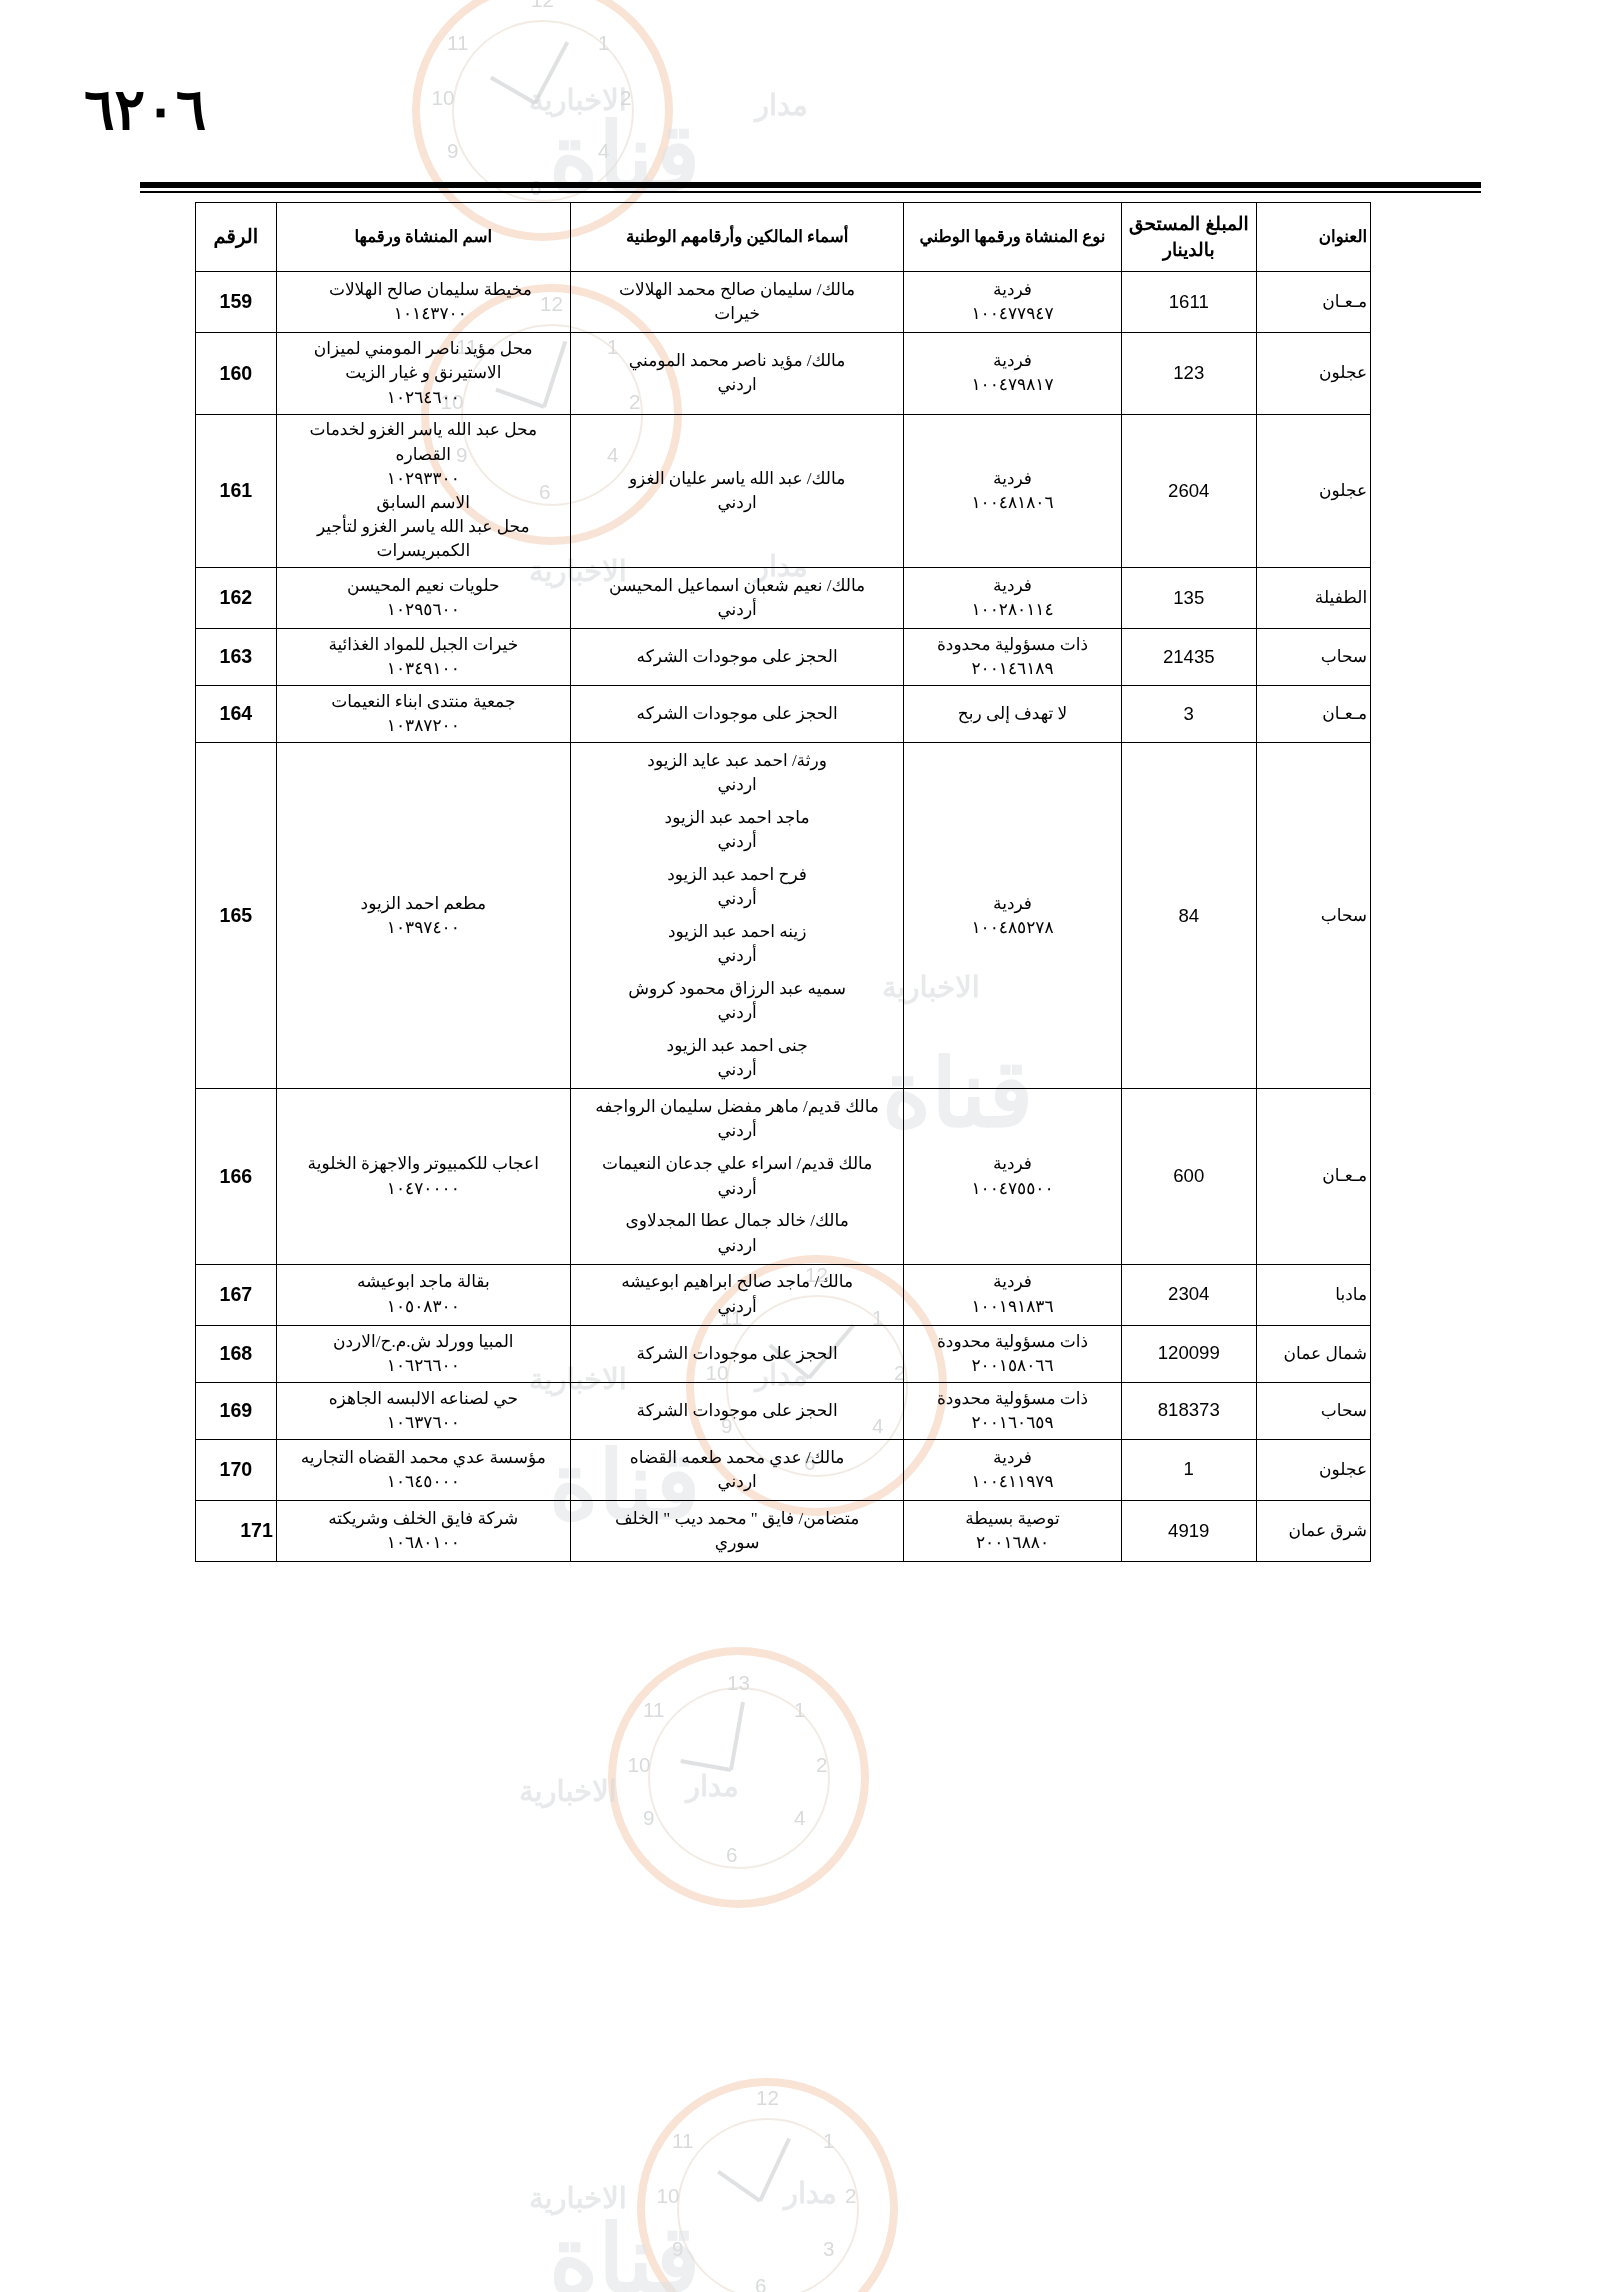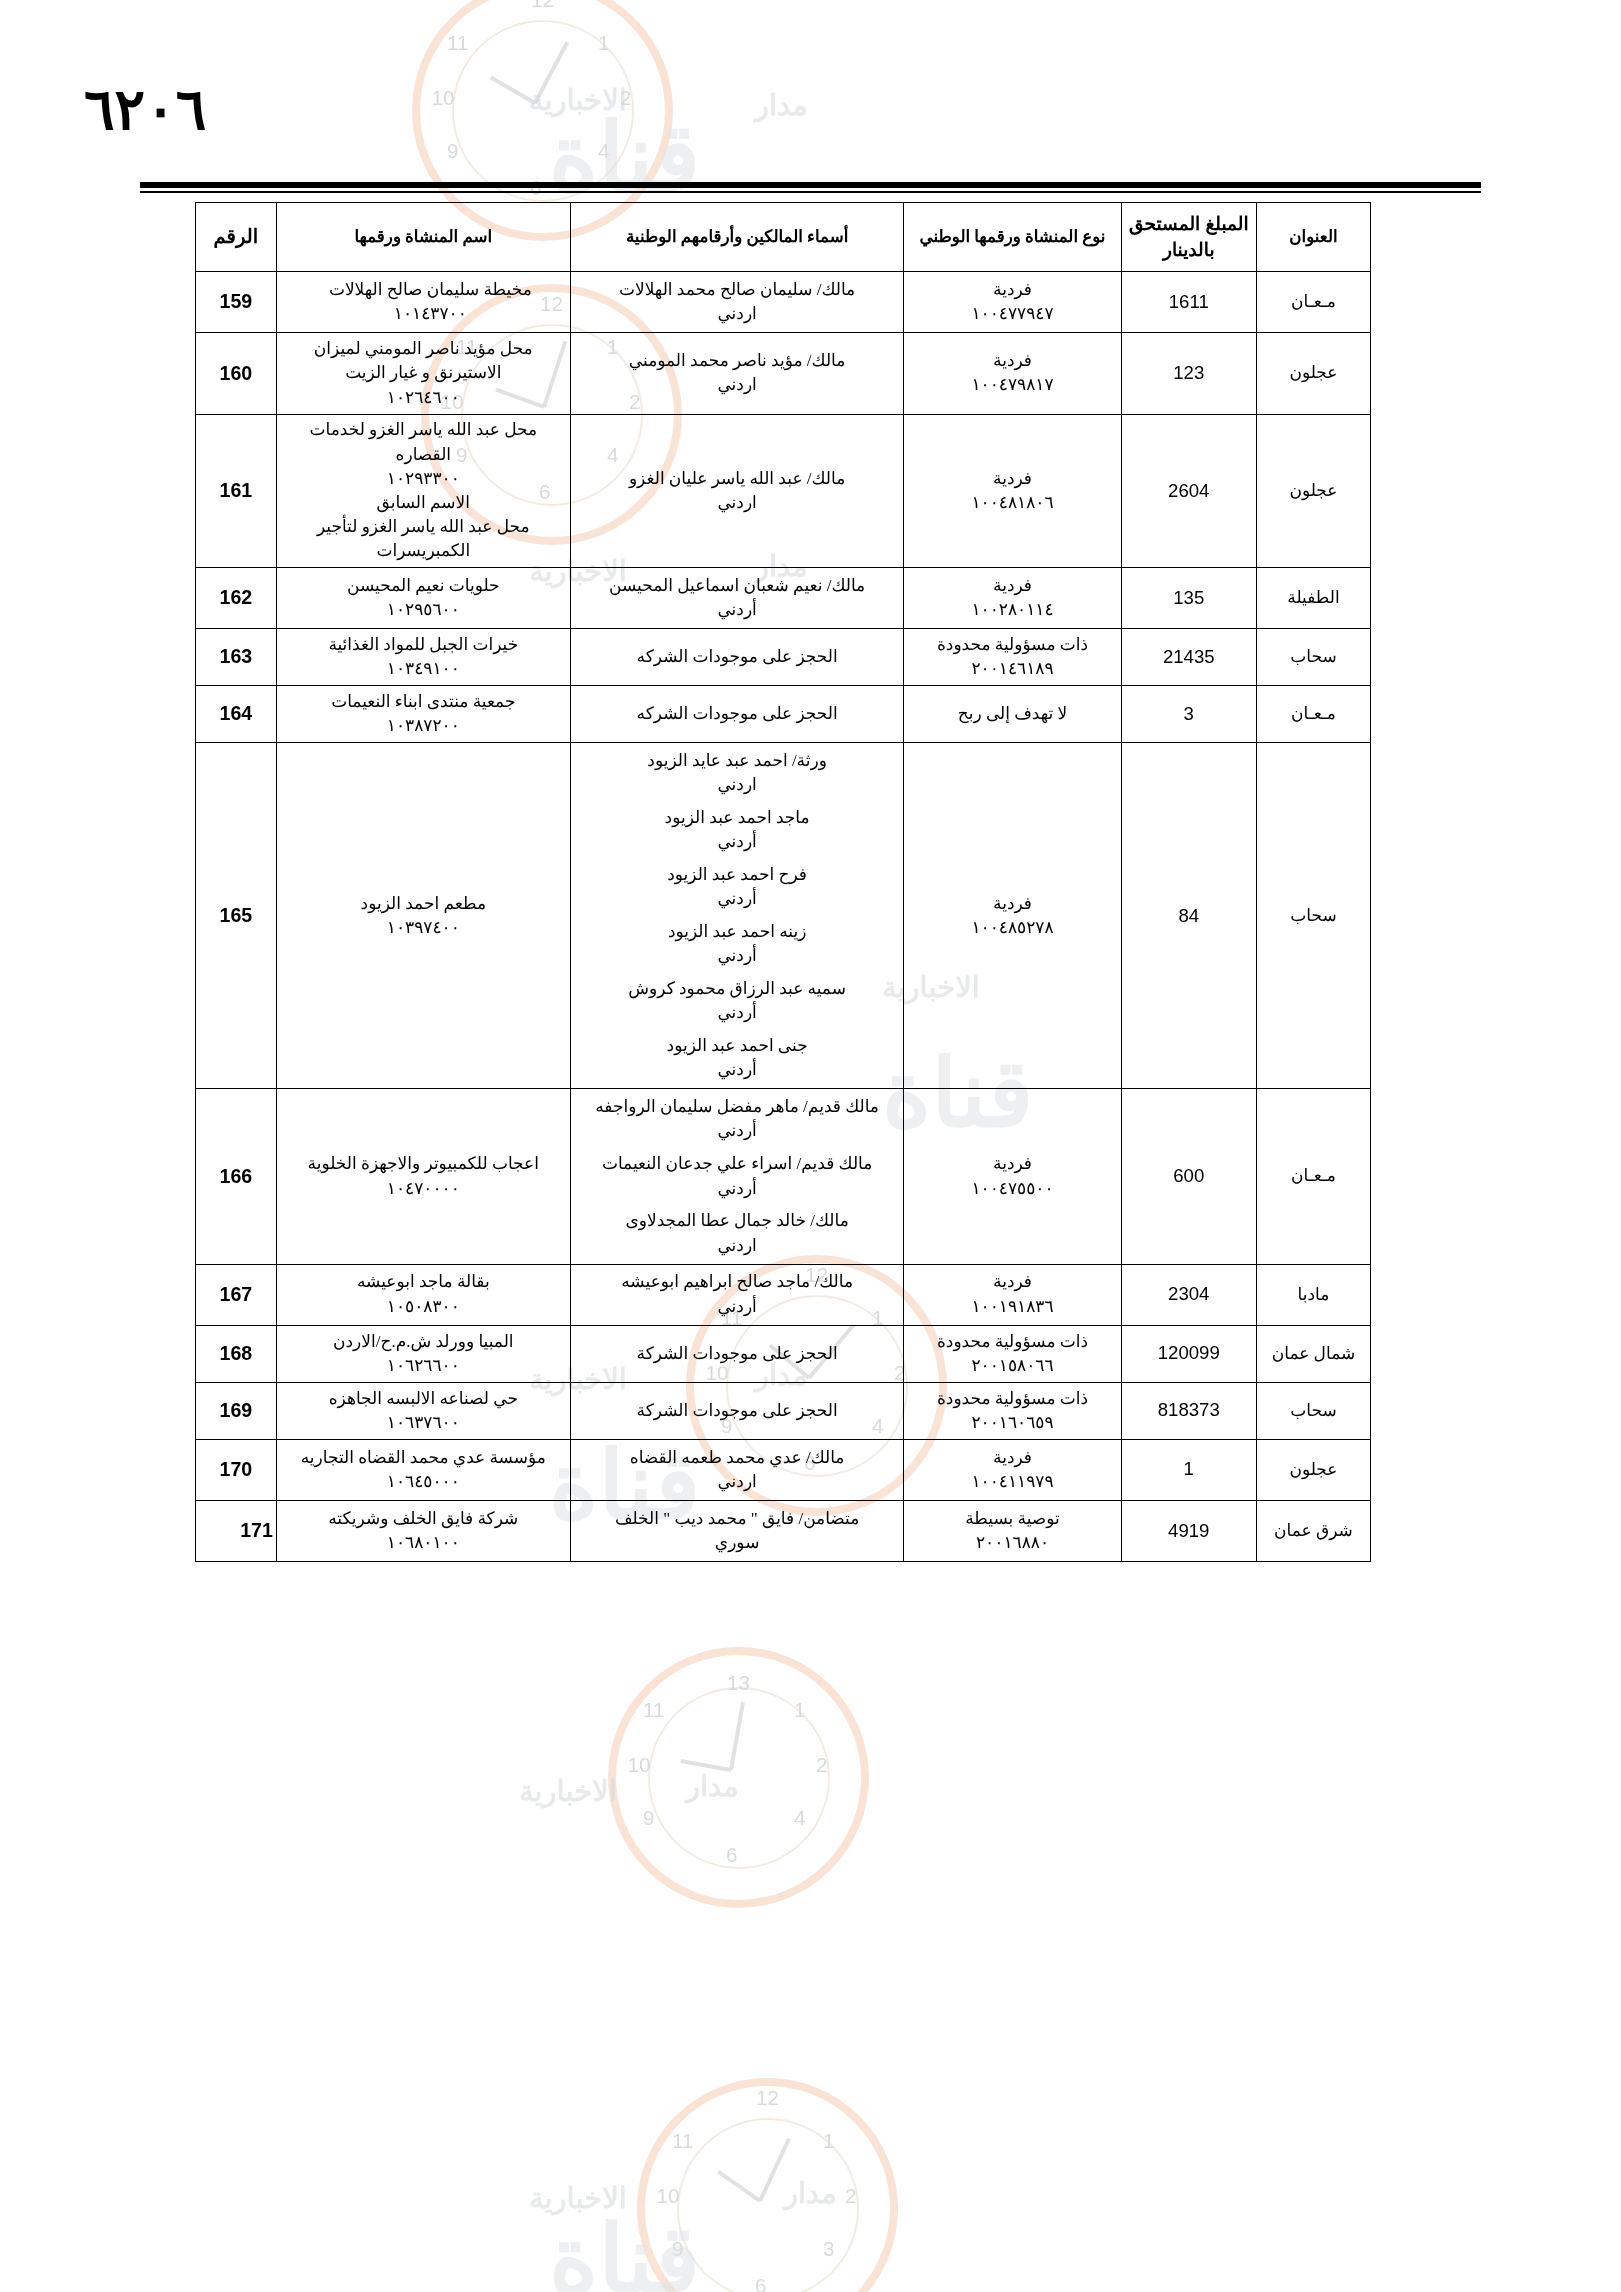--- a/index.html
+++ b/index.html
@@ -94,21 +94,21 @@
   td,th{
     border:1.5px solid #000;
     text-align:center;
     vertical-align:middle;
     font-size:17px;
     line-height:1.42;
     padding:3.9px 2.9px;
     font-family:"Liberation Serif", serif;
   }
   th{font-weight:bold;font-size:16.7px;padding:7.8px 2.9px;}
-  .c-addr{width:106px;}
+  .c-addr{width:106px;text-align:right;}
   .c-amount{width:127px;font-family:"Liberation Sans",sans-serif;font-size:18.6px;}
   .c-type{width:208px;}
   .c-owners{width:323px;}
   .c-name{width:284px;}
   .c-num{width:73px;font-family:"Liberation Sans",sans-serif;font-size:19.6px;font-weight:bold;}
   .ownblock{margin:8.8px 0;}
   .ownblock:first-child{margin-top:2px;}
   .ownblock:last-child{margin-bottom:2px;}
 </style>
 </head>
@@ -229,21 +229,21 @@
         </tr>
       </thead>
       <tbody>
           <tr>
             <td class="c-addr" style="white-space: pre-line;">مـعـان</td>
             <td class="c-amount" style="white-space: pre-line;">1611</td>
             <td class="c-type" style="white-space: pre-line;">فردية
 ١٠٠٤٧٧٩٤٧</td>
             <td class="c-owners">
               <div class="ownblock" style="white-space: pre-line;">مالك/ سليمان صالح محمد الهلالات
-اردني</div>
+خيرات</div>
             </td>
             <td class="c-name" style="white-space: pre-line; padding-left: 17px;">مخيطة سليمان صالح الهلالات
 ١٠١٤٣٧٠٠</td>
             <td class="c-num" style="white-space: pre-line;">159</td>
           </tr>
           <tr>
             <td class="c-addr" style="white-space: pre-line;">عجلون</td>
             <td class="c-amount" style="white-space: pre-line;">123</td>
             <td class="c-type" style="white-space: pre-line;">فردية
 ١٠٠٤٧٩٨١٧</td>

